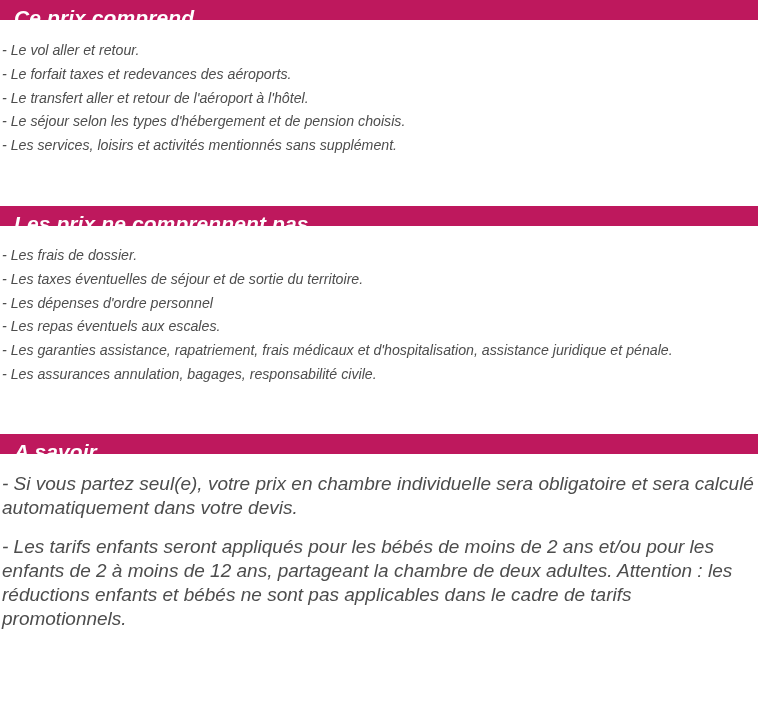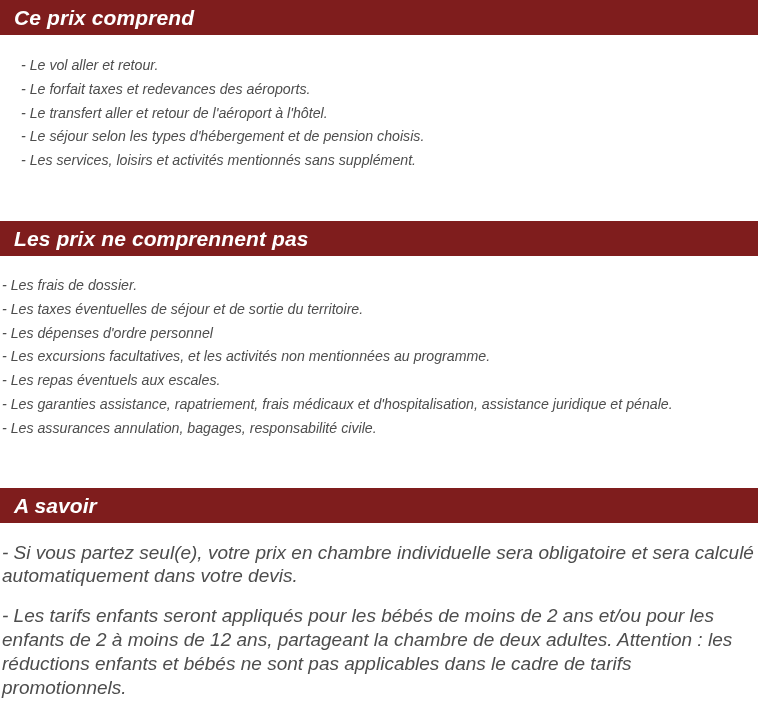--- a/index.html
+++ b/index.html
@@ -11,27 +11,27 @@
     height: 715px;
     background: #ffffff;
     font-family: "Liberation Sans", sans-serif;
     overflow: hidden;
   }
   .page {
     width: 758px;
     position: relative;
   }
   .section-header {
-    background: #7f1d1d;
+    background: #be185d;
     color: #ffffff;
     font-style: italic;
     font-weight: bold;
     font-size: 21px;
     line-height: 36px;
-    height: 35px;
+    height: 20px;
     padding-left: 14px;
     box-sizing: border-box;
     letter-spacing: 0.1px;
     white-space: nowrap;
     overflow: hidden;
   }
   .section-body {
     padding: 0 4px 0 2px;
     color: #4a4a4a;
   }
@@ -42,21 +42,21 @@
     color: #4d4d4d;
     white-space: nowrap;
   }
   .body-para {
     font-style: italic;
     font-size: 19px;
     line-height: 23.8px;
     color: #4d4d4d;
   }
   
-  #section-inclusions .section-body { padding-top: 19px; margin-left: 19px; }
+  #section-inclusions .section-body { padding-top: 19px; }
   #section-exclusions .section-header { margin-top: 48px; }
   #section-exclusions .section-body { padding-top: 18px; }
   #section-notes .section-header { margin-top: 47px; }
   #section-notes .section-body { padding-top: 18px; }
   .body-para + .body-para { margin-top: 16px; }
 </style>
 </head>
 <body>
 
 <div class="page">
@@ -71,21 +71,20 @@
       <div class="body-line">- Les services, loisirs et activités mentionnés sans supplément.</div>
     </div>
   </section>
 
   <section id="section-exclusions">
     <div class="section-header">Les prix ne comprennent pas</div>
     <div class="section-body">
       <div class="body-line">- Les frais de dossier.</div>
       <div class="body-line">- Les taxes éventuelles de séjour et de sortie du territoire.</div>
       <div class="body-line">- Les dépenses d'ordre personnel</div>
-      <div class="body-line">- Les excursions facultatives, et les activités non mentionnées au programme.</div>
       <div class="body-line">- Les repas éventuels aux escales.</div>
       <div class="body-line">- Les garanties assistance, rapatriement, frais médicaux et d'hospitalisation, assistance juridique et pénale.</div>
       <div class="body-line">- Les assurances annulation, bagages, responsabilité civile.</div>
     </div>
   </section>
 
   <section id="section-notes">
     <div class="section-header">A savoir</div>
     <div class="section-body">
       <div class="body-para">- Si vous partez seul(e), votre prix en chambre individuelle sera obligatoire et sera calculé automatiquement dans votre devis.</div>

